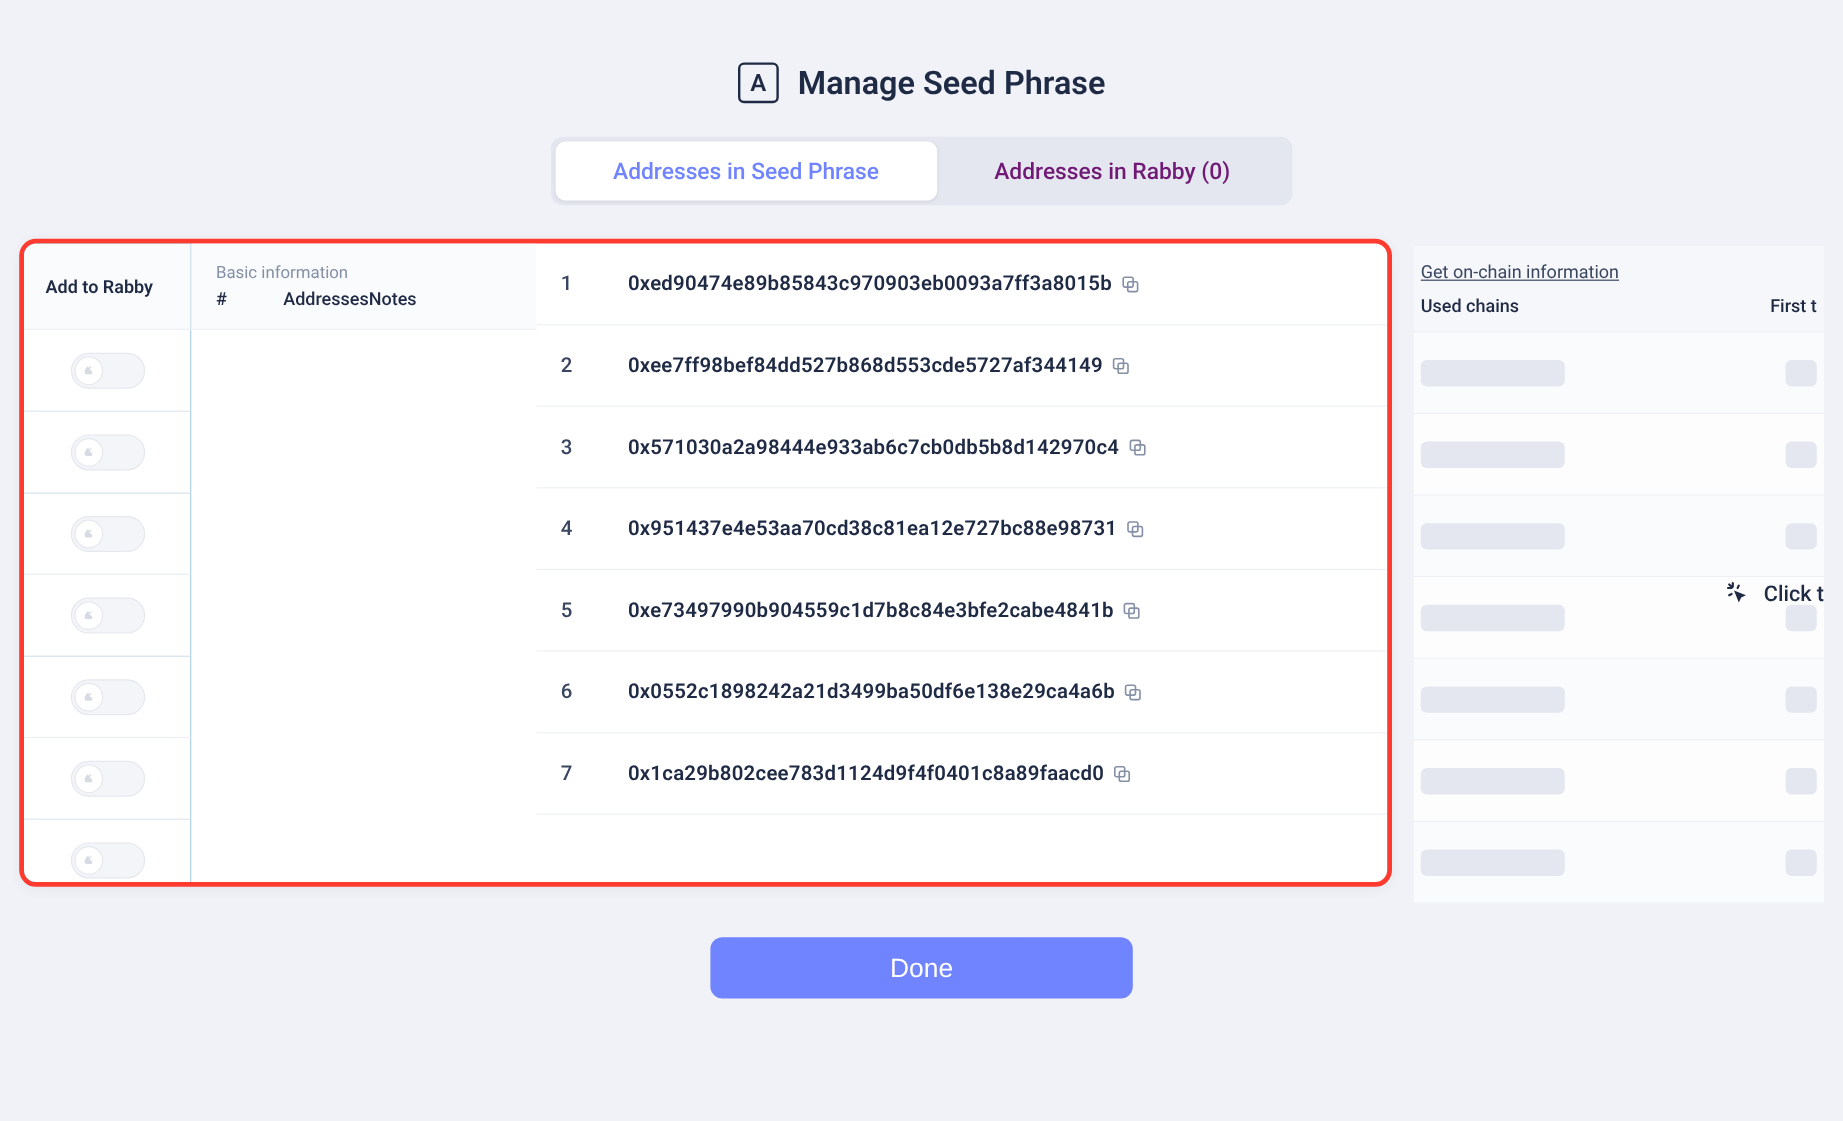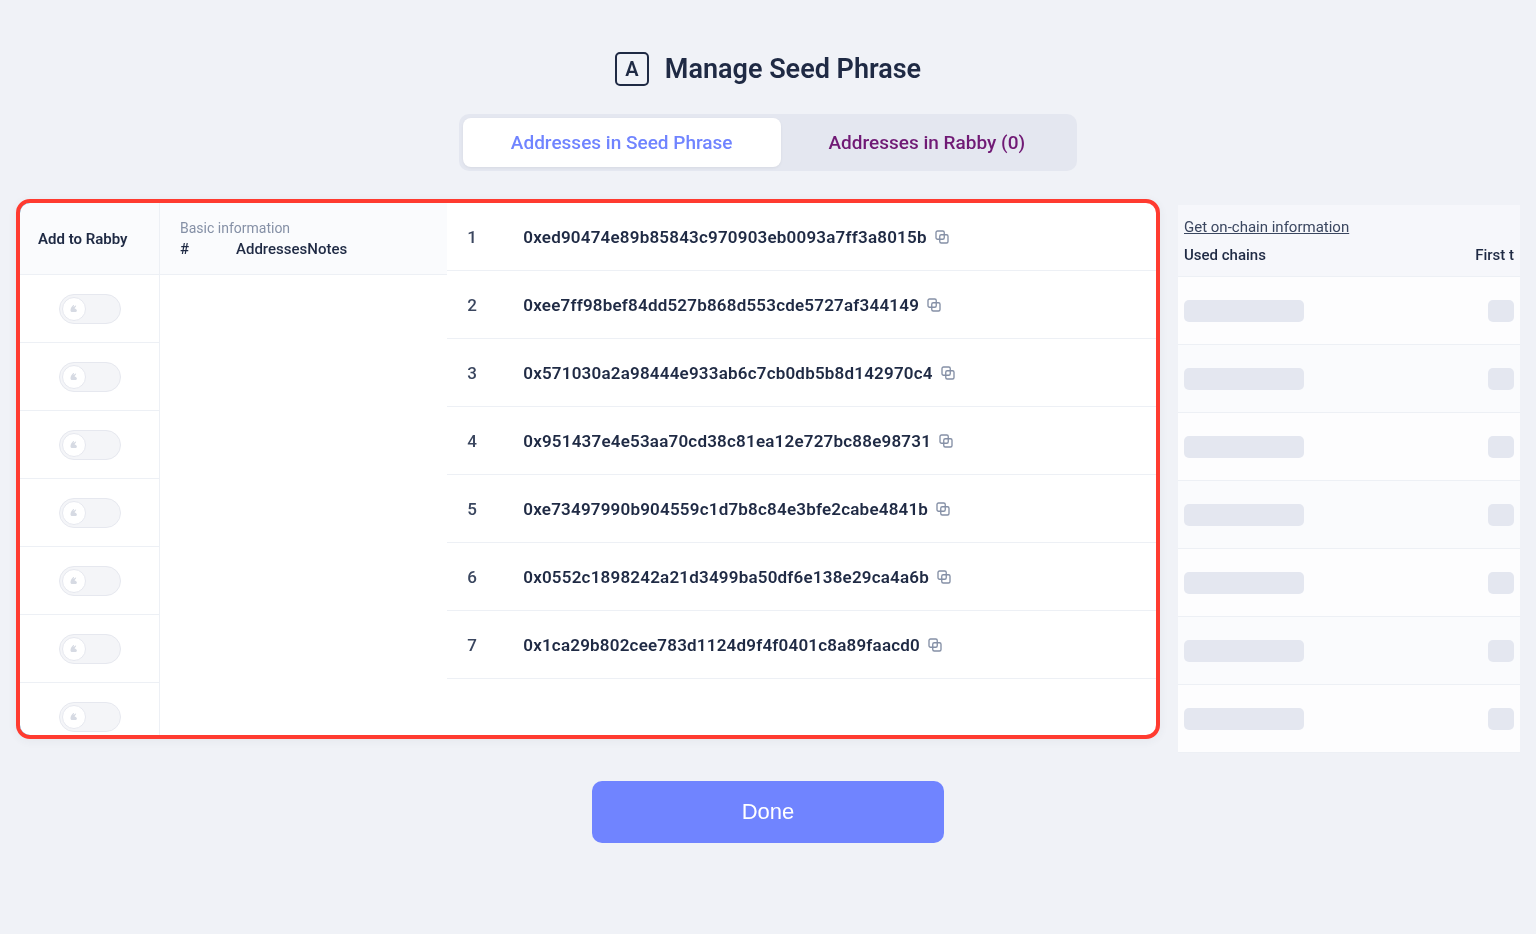--- a/index.html
+++ b/index.html
@@ -254,21 +254,21 @@
     white-space: nowrap;
   }
 
   .done-wrap {
     display: flex;
     justify-content: center;
     padding-top: 28px;
   }
   .done-btn {
     width: 352px;
-    height: 62px;
+    height: 51px;
     background: #7084ff;
     color: #fff;
     border: none;
     border-radius: 10px;
     font-size: 22px;
     font-weight: 500;
     cursor: pointer;
   }
 </style>
 </head>
@@ -472,20 +472,27 @@
 
   <div class="side-panel">
     <div class="side-head">
       <span class="get-onchain">Get on-chain information</span>
       <div class="side-subhead">
         <span>Used chains</span>
         <span>First t</span>
       </div>
     </div>
     <div class="side-body" id="side-rows">
+      <div class="hint-overlay">
+        <svg class="click-icon" viewBox="0 0 24 24" fill="none" stroke="#1f2a44" stroke-width="1.8" stroke-linecap="round">
+          <path d="M8 3v3M4 7h3M5 4l2 2M13 5l-1 2M5 13l2-1"></path>
+          <path d="M9 9l10 4-4 2-2 4-4-10z" fill="#1f2a44" stroke="none"></path>
+        </svg>
+        <span>Click t</span>
+      </div>
     <div class="side-row">
           <div class="skeleton sk-a"></div>
           <div class="skeleton sk-b"></div>
         </div>
         <div class="side-row">
           <div class="skeleton sk-a"></div>
           <div class="skeleton sk-b"></div>
         </div>
         <div class="side-row">
           <div class="skeleton sk-a"></div>

